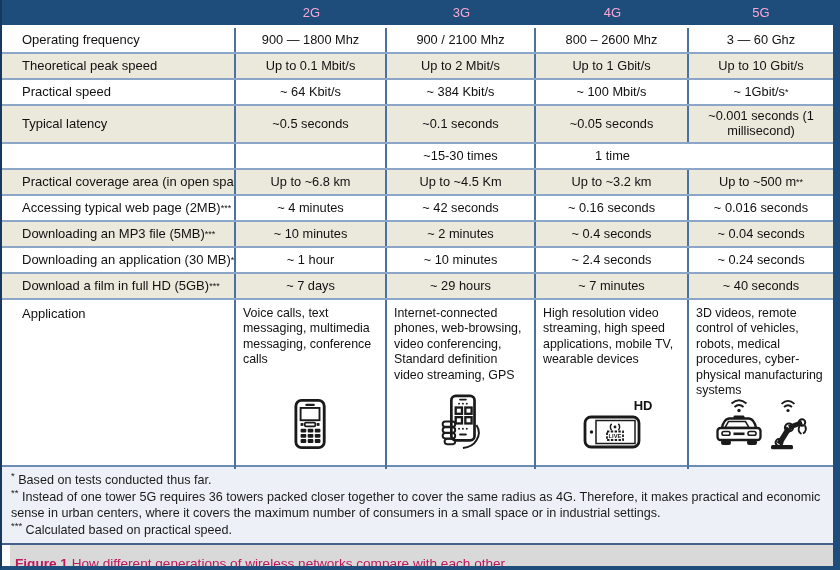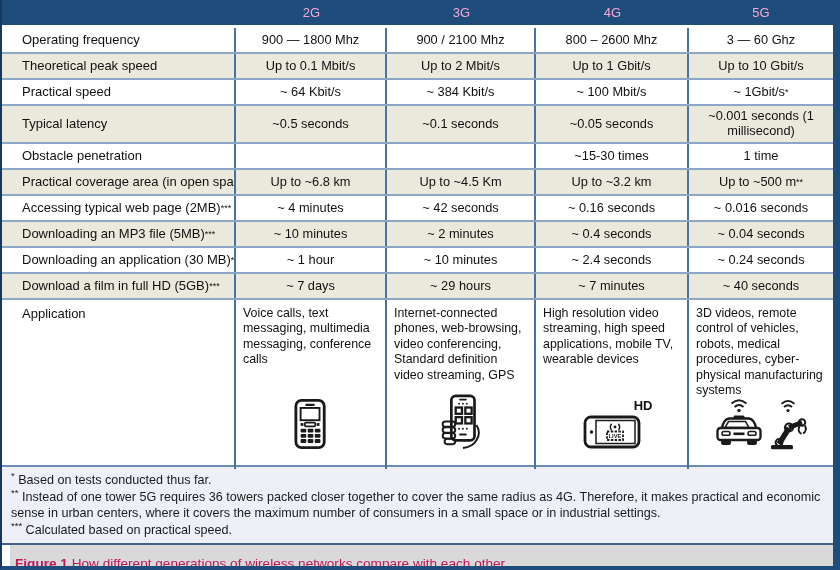--- a/index.html
+++ b/index.html
@@ -81,21 +81,20 @@
 
   <div class="grid-row row h38 stripe">
     <div class="cell label">Typical latency</div>
     <div class="cell">~0.5 seconds</div>
     <div class="cell">~0.1 seconds</div>
     <div class="cell">~0.05 seconds</div>
     <div class="cell">~0.001 seconds (1 millisecond)</div>
   </div>
 
   <div class="grid-row row h26">
-    <div class="cell label">Obstacle penetration</div>
     <div class="cell"></div>
     <div class="cell"></div>
     <div class="cell">~15-30 times</div>
     <div class="cell">1 time</div>
   </div>
 
   <div class="grid-row row h26 stripe">
     <div class="cell label">Practical coverage area (in open space)</div>
     <div class="cell">Up to ~6.8 km</div>
     <div class="cell">Up to ~4.5 Km</div>

